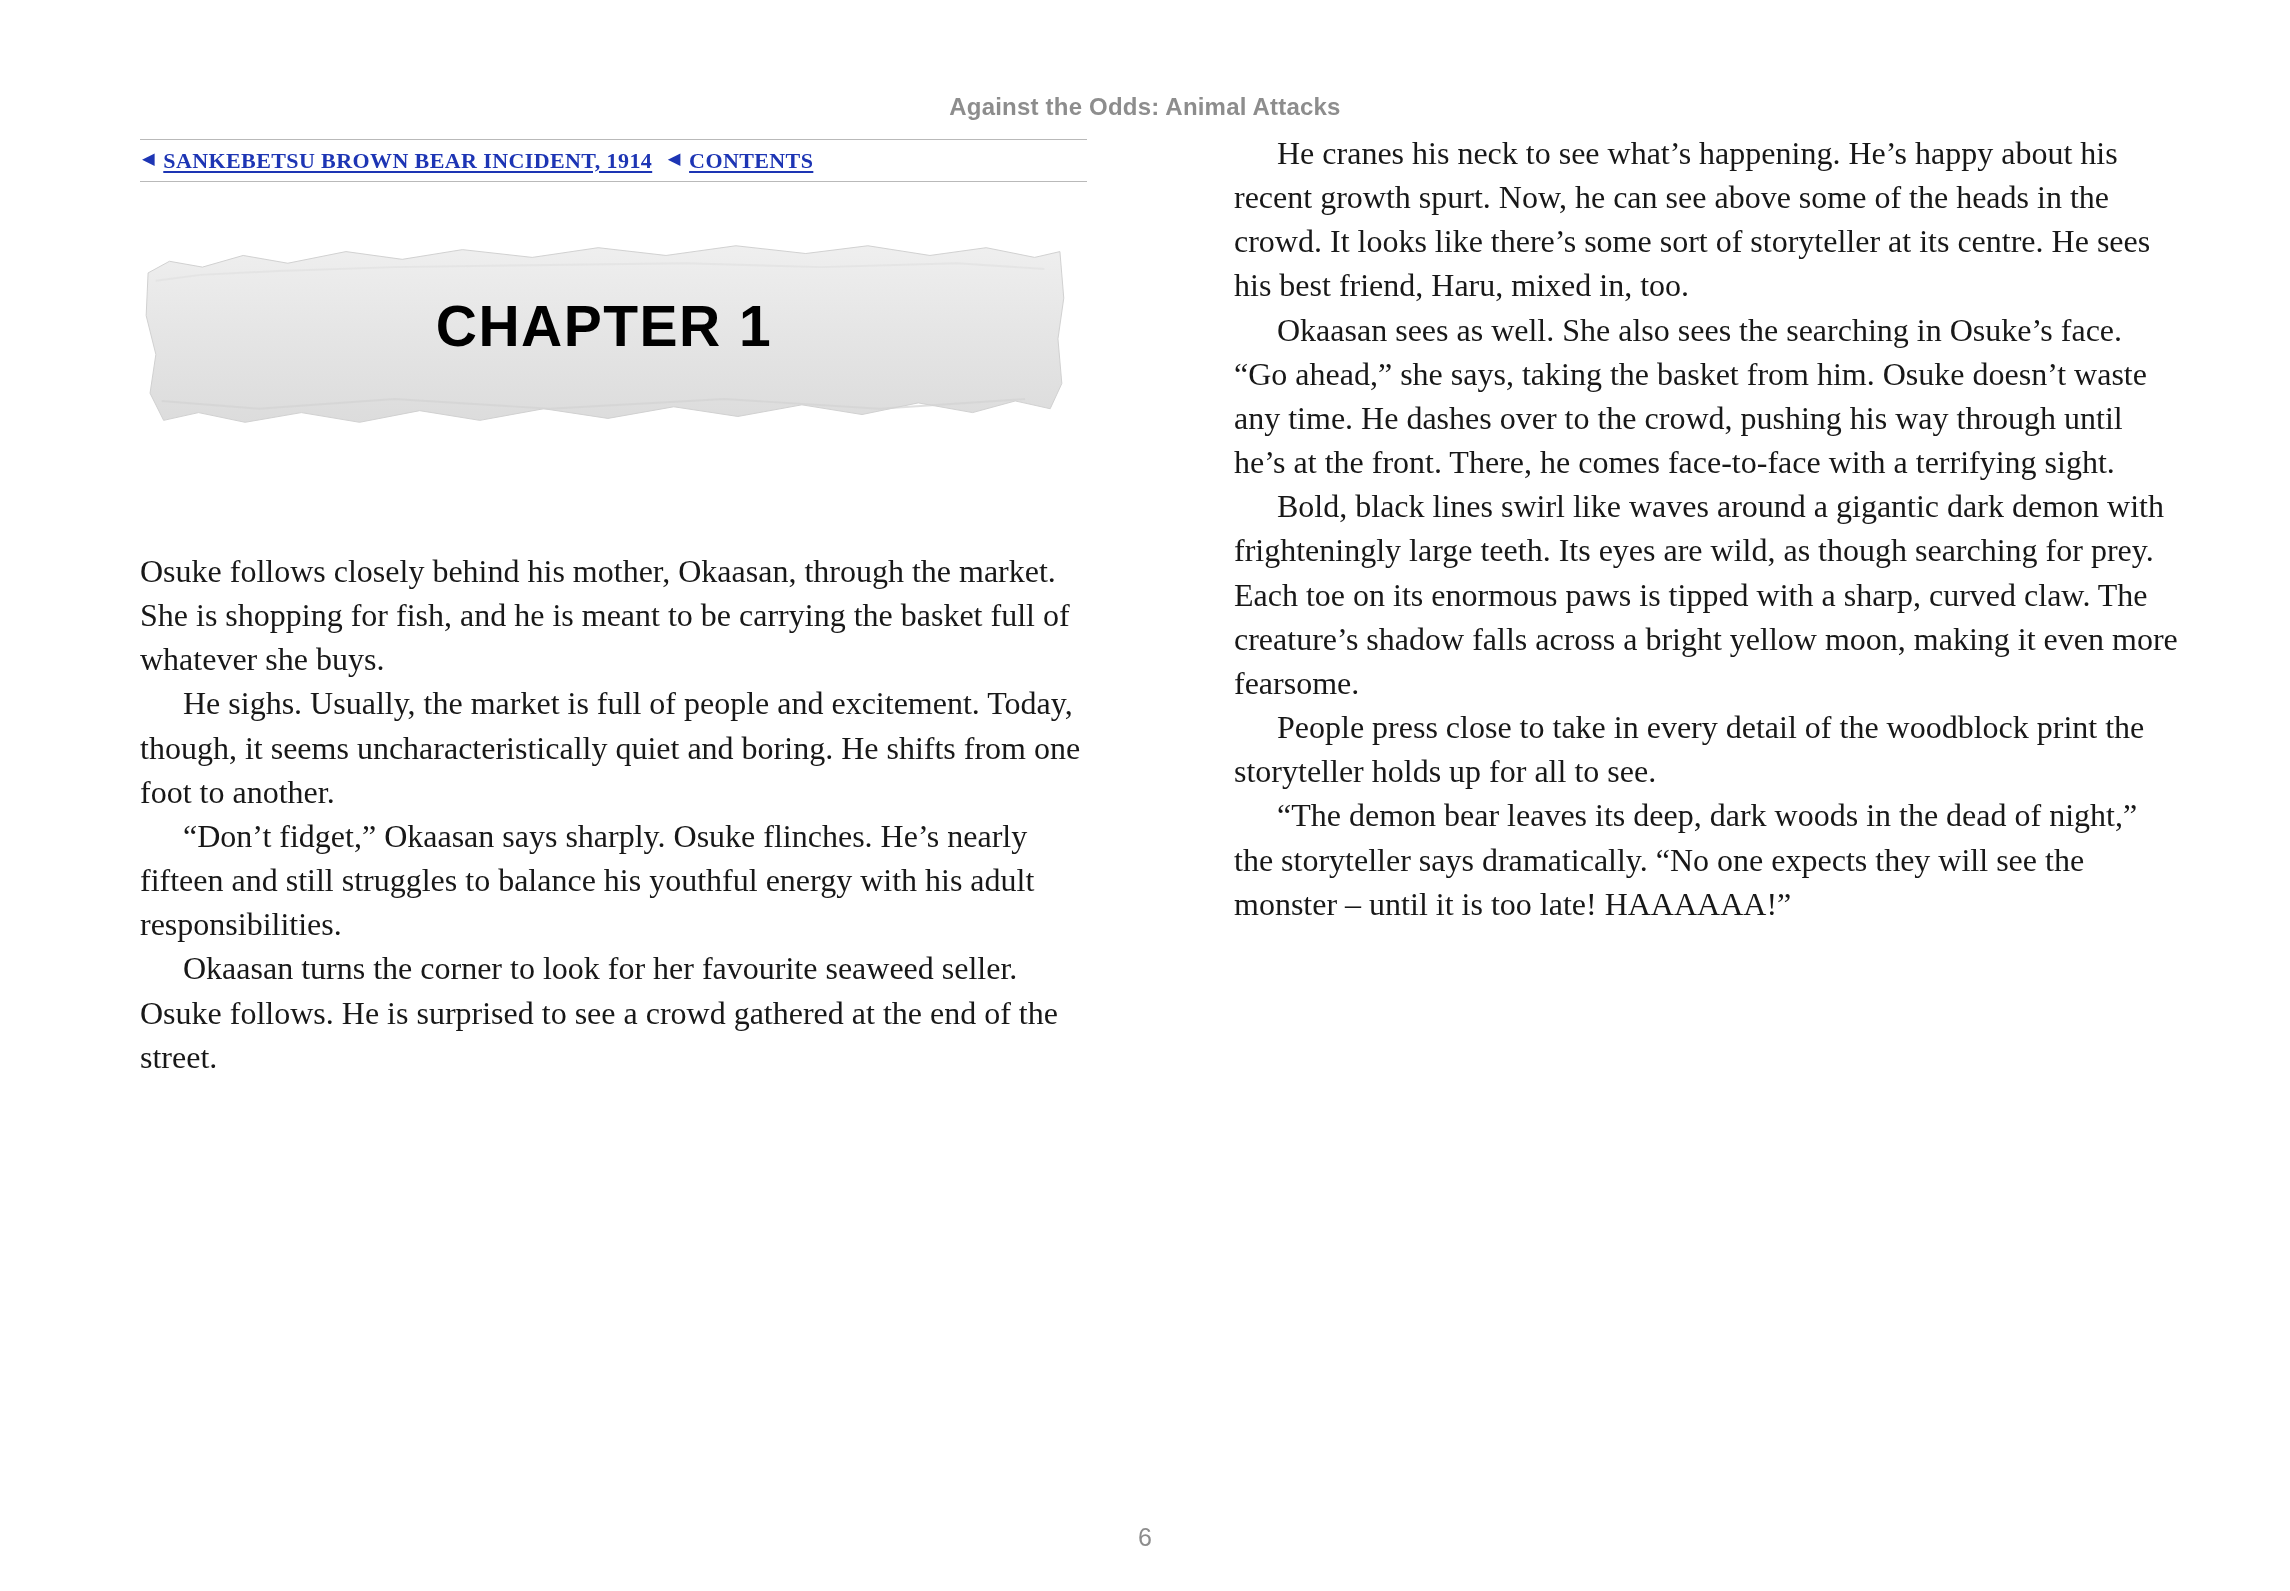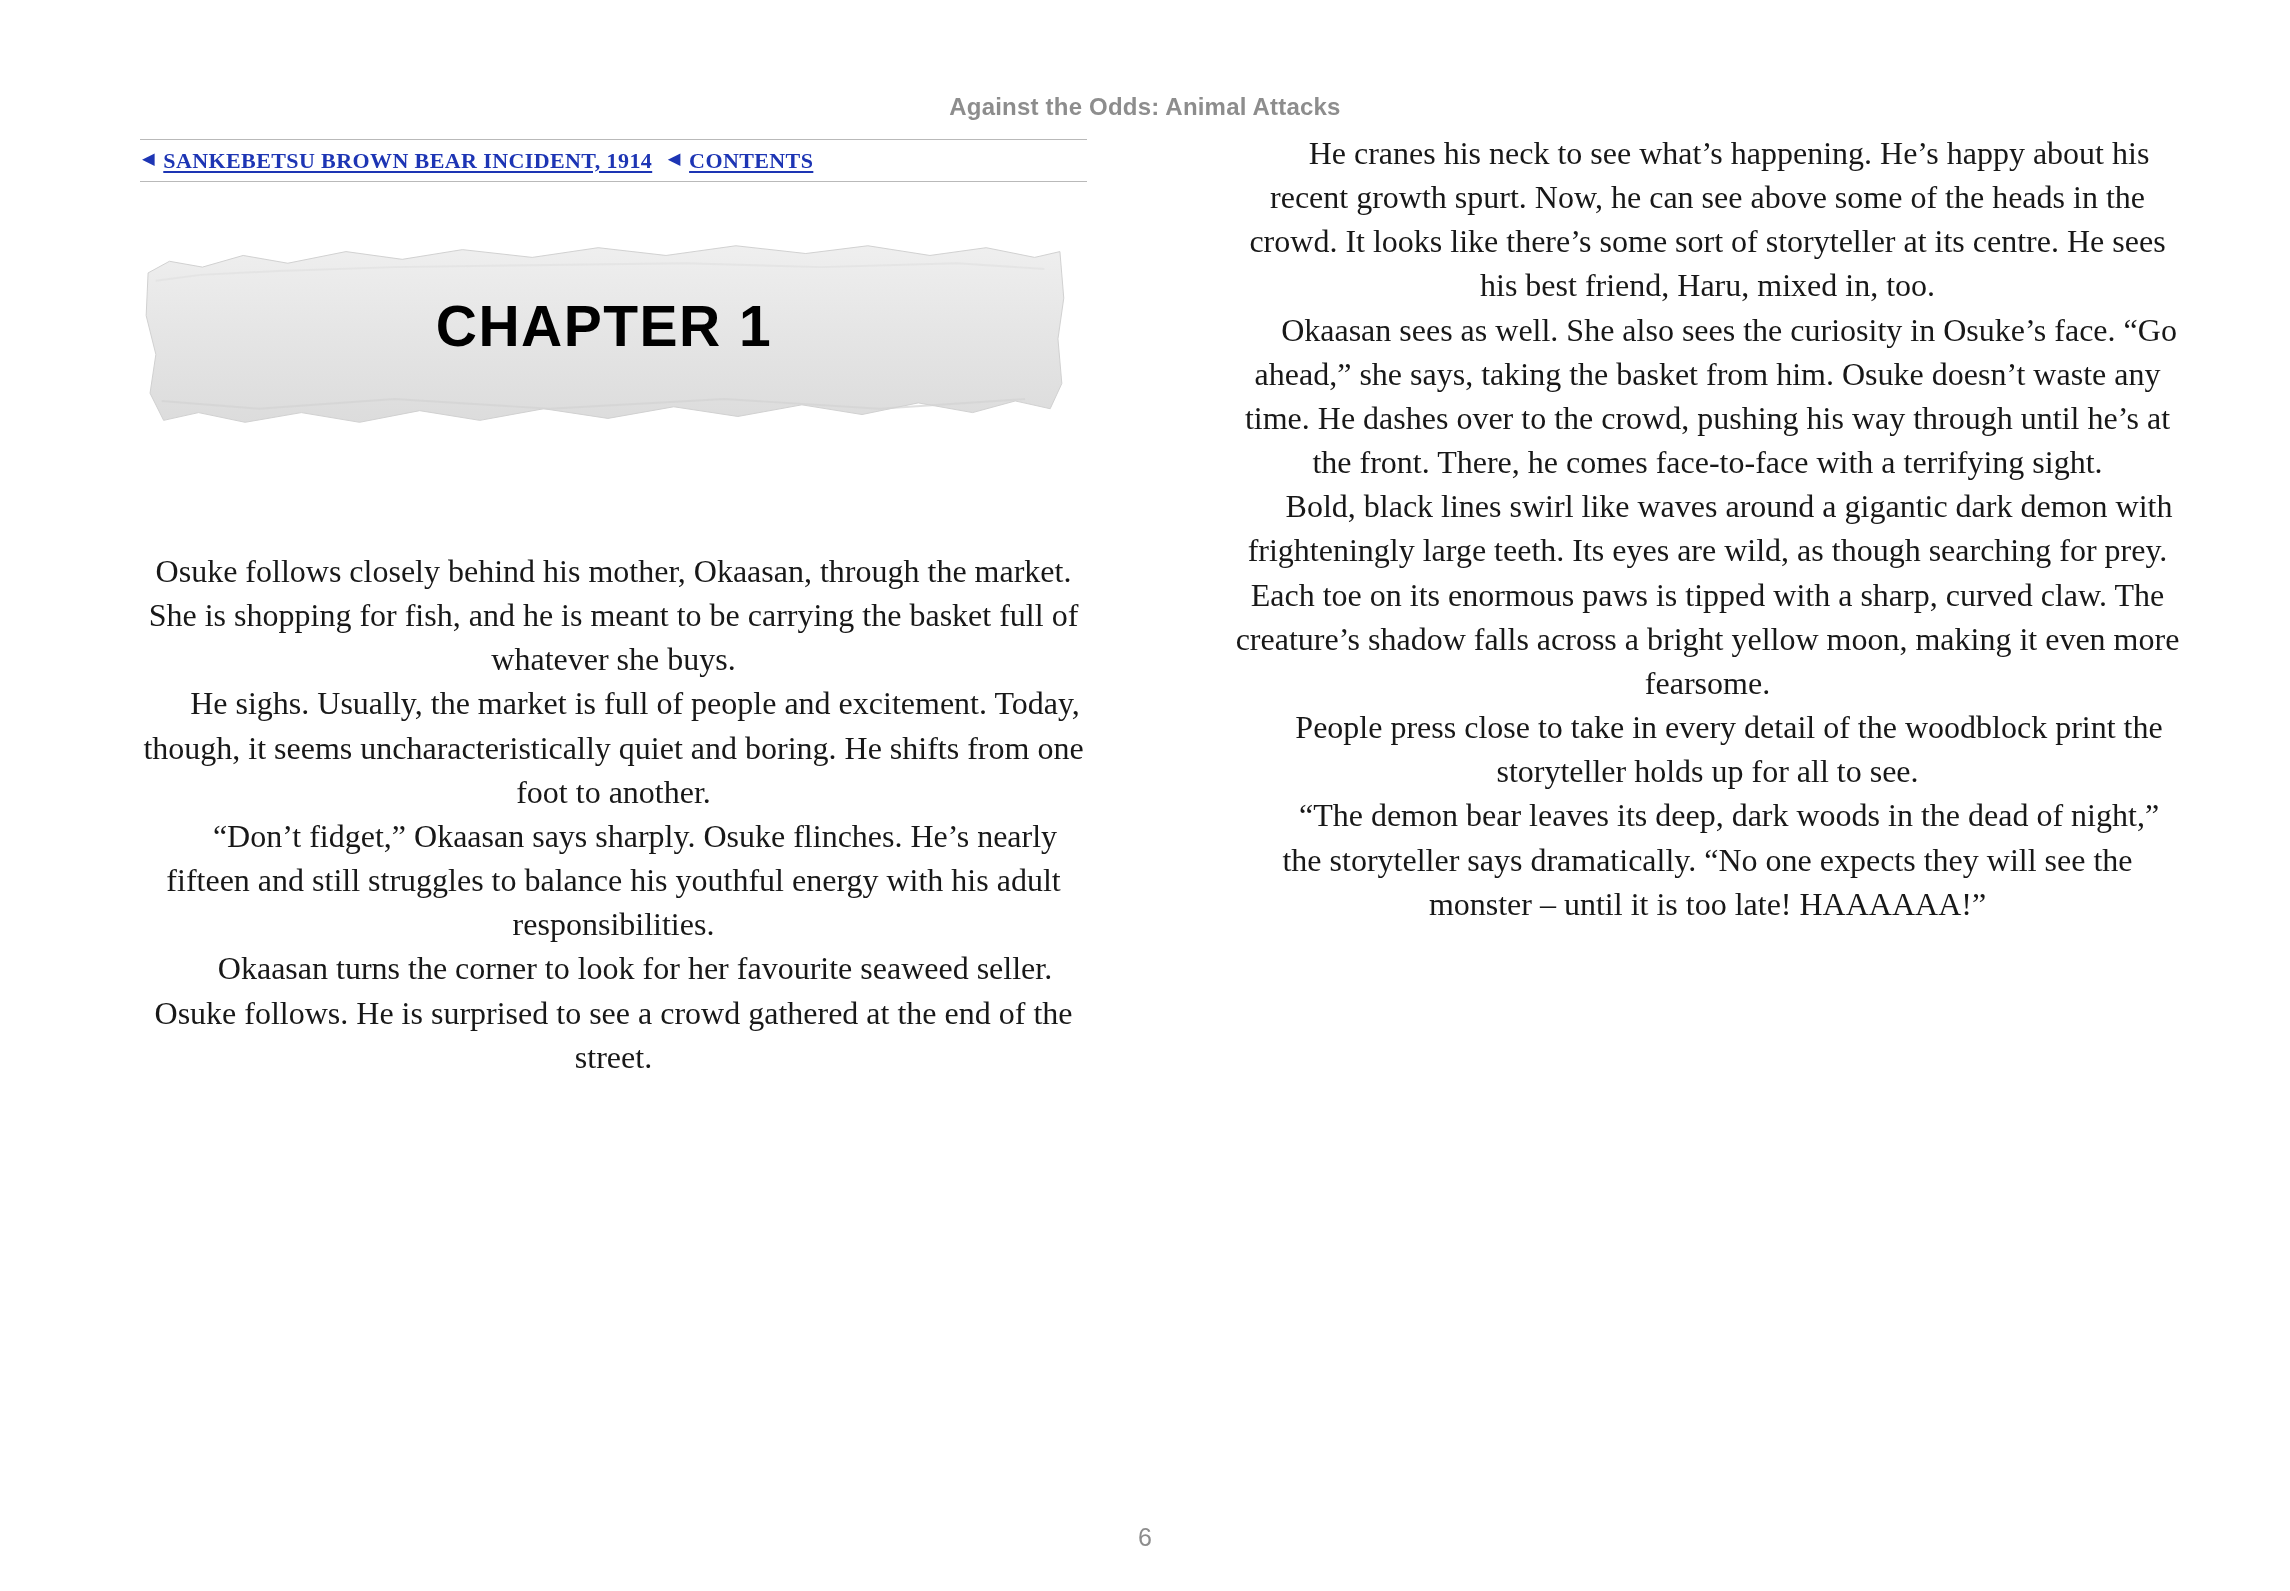--- a/index.html
+++ b/index.html
@@ -117,21 +117,20 @@
     font-size: 32px;
     line-height: 1.38;
     color: #181818;
   }
   .col-left { left: 140px; top: 509px; margin-top: 40px; }
   .col-right { left: 1234px; top: 131px; }
 
   .col p {
     margin: 0;
     text-indent: 0;
-    text-align: center;
   }
   .col p.indent {
     text-indent: 43px;
   }
 
   
   .page-number {
     position: absolute;
     left: 0;
     top: 1523px;
@@ -178,21 +177,21 @@
 
   <div class="col col-left">
     <p>Osuke follows closely behind his mother, Okaasan, through the market. She is shopping for fish, and he is meant to be carrying the basket full of whatever she buys.</p>
     <p class="indent">He sighs. Usually, the market is full of people and excitement. Today, though, it seems uncharacteristically quiet and boring. He shifts from one foot to another.</p>
     <p class="indent">“Don’t fidget,” Okaasan says sharply. Osuke flinches. He’s nearly fifteen and still struggles to balance his youthful energy with his adult responsibilities.</p>
     <p class="indent">Okaasan turns the corner to look for her favourite seaweed seller. Osuke follows. He is surprised to see a crowd gathered at the end of the street.</p>
   </div>
 
   <div class="col col-right">
     <p class="indent">He cranes his neck to see what’s happening. He’s happy about his recent growth spurt. Now, he can see above some of the heads in the crowd. It looks like there’s some sort of storyteller at its centre. He sees his best friend, Haru, mixed in, too.</p>
-    <p class="indent">Okaasan sees as well. She also sees the curiosity in Osuke’s face. “Go ahead,” she says, taking the basket from him. Osuke doesn’t waste any time. He dashes over to the crowd, pushing his way through until he’s at the front. There, he comes face-to-face with a terrifying sight.</p>
+    <p class="indent">Okaasan sees as well. She also sees the searching in Osuke’s face. “Go ahead,” she says, taking the basket from him. Osuke doesn’t waste any time. He dashes over to the crowd, pushing his way through until he’s at the front. There, he comes face-to-face with a terrifying sight.</p>
     <p class="indent">Bold, black lines swirl like waves around a gigantic dark demon with frighteningly large teeth. Its eyes are wild, as though searching for prey. Each toe on its enormous paws is tipped with a sharp, curved claw. The creature’s shadow falls across a bright yellow moon, making it even more fearsome.</p>
     <p class="indent">People press close to take in every detail of the woodblock print the storyteller holds up for all to see.</p>
     <p class="indent">“The demon bear leaves its deep, dark woods in the dead of night,” the storyteller says dramatically. “No one expects they will see the monster – until it is too late! HAAAAAA!”</p>
   </div>
 
   <div class="page-number">6</div>
 
 </div>
 
 

